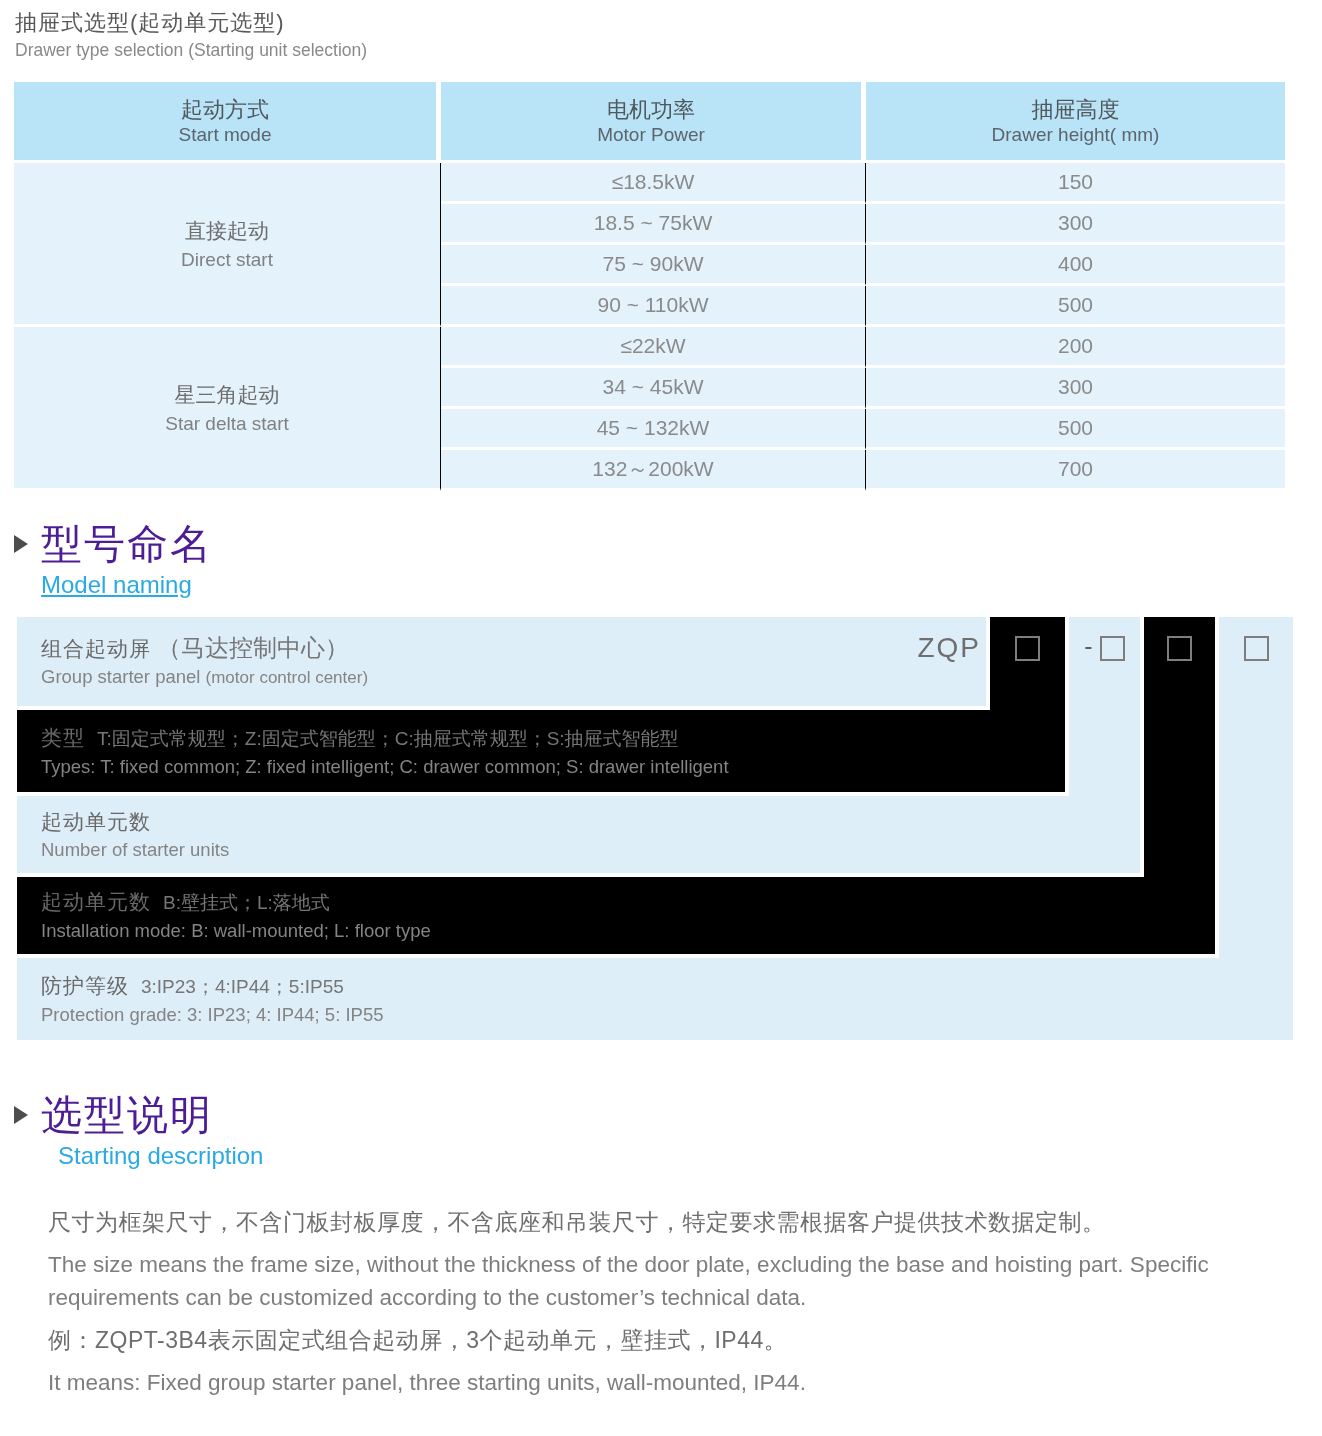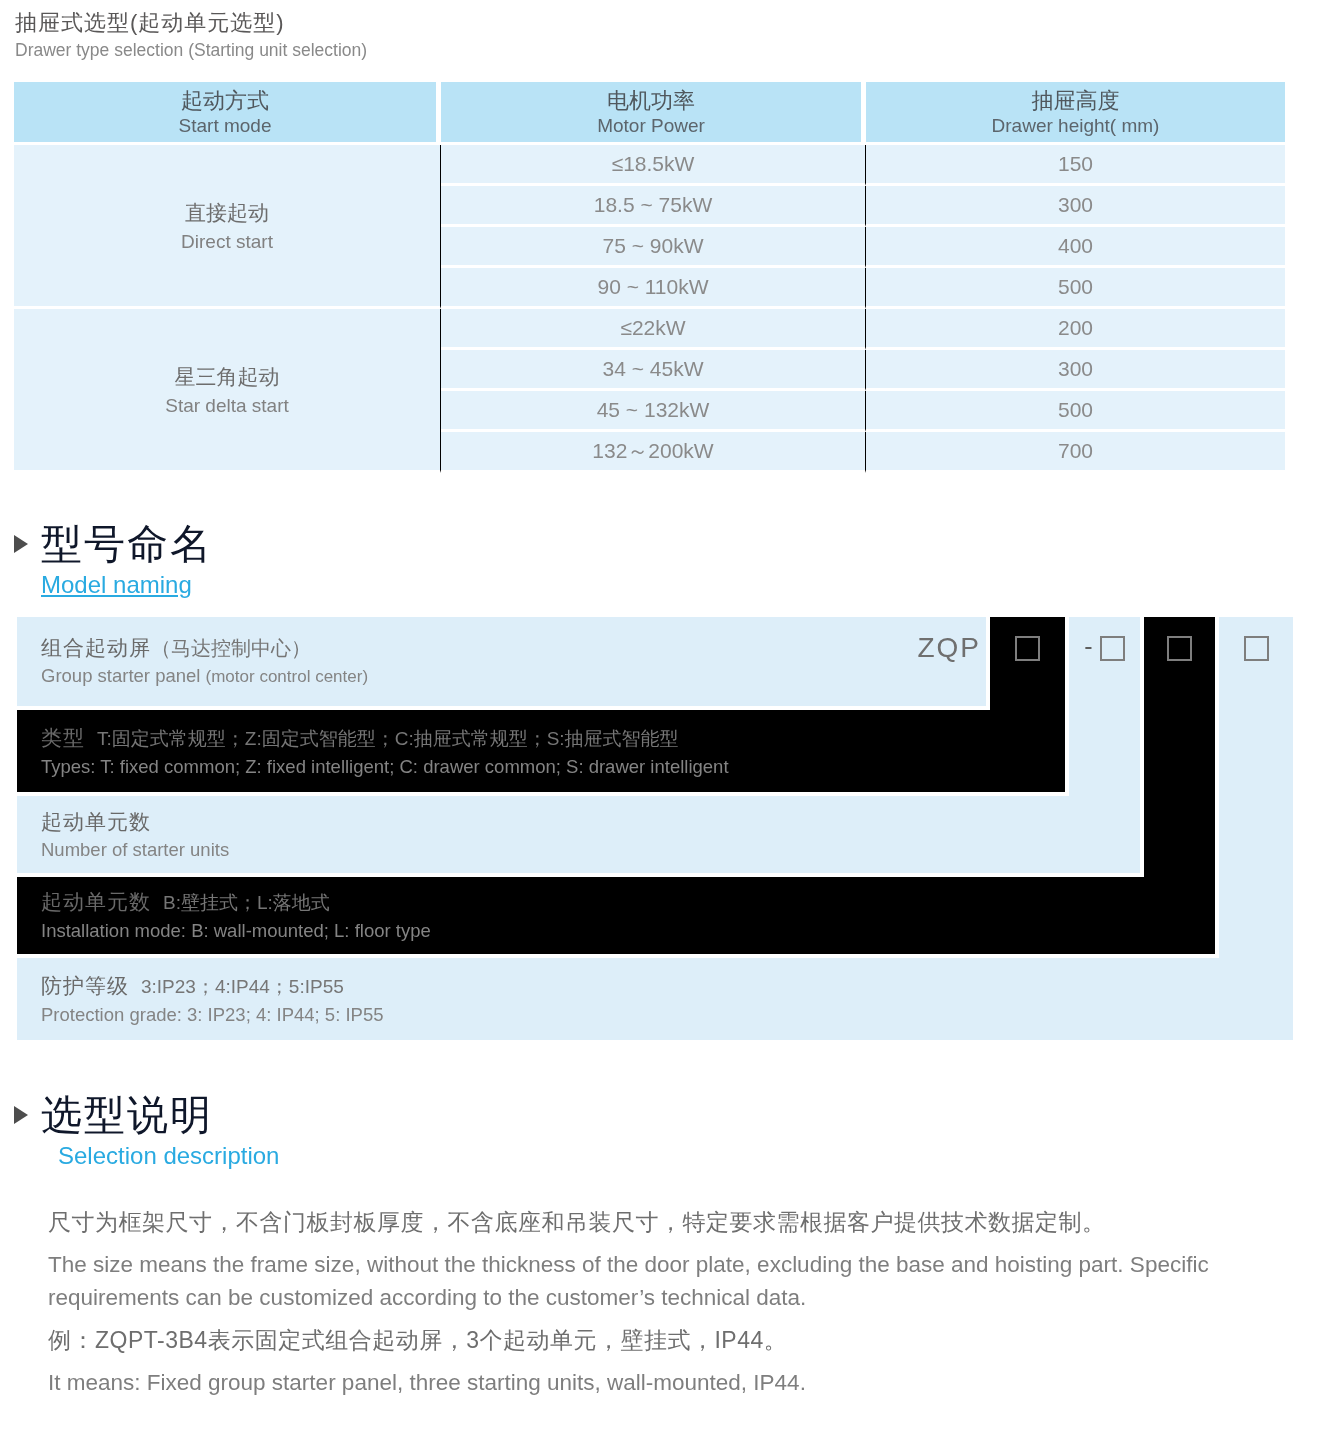--- a/index.html
+++ b/index.html
@@ -8,36 +8,36 @@
 
   
   .doc-title-zh{position:absolute;left:15px;top:8px;font-size:22px;color:#595757;letter-spacing:1px;}
   .doc-title-en{position:absolute;left:15px;top:40px;font-size:17.5px;color:#898989;}
 
   
   .sel-table-wrap{position:absolute;left:14px;top:82px;width:1271px;}
   table.sel{border-collapse:separate;border-spacing:0;table-layout:fixed;width:1271px;}
   table.sel col.c1{width:427px;} table.sel col.c2{width:425px;} table.sel col.c3{width:419px;}
   table.sel th{background:#b9e3f6;height:54px;font-weight:normal;vertical-align:middle;
-    border-bottom:3px solid #fff;border-right:5px solid #fff;padding:3px;}
+    border-bottom:3px solid #fff;border-right:5px solid #fff;padding:12px;}
   table.sel th:last-child{border-right:none;}
   table.sel th .h-zh{display:block;font-size:22px;color:#50585e;line-height:26px;}
   table.sel th .h-en{display:block;font-size:19px;color:#5c656c;line-height:23px;}
   table.sel td{background:#e4f2fb;height:38px;text-align:center;vertical-align:middle;
     border-bottom:3px solid #fff;border-right:1px solid #000000;padding:0;}
   table.sel td:last-child{border-right:none;}
   table.sel td.mode{font-size:21px;color:#6d6d6d;}
   table.sel td.mode .m-en{display:block;font-size:19px;color:#818181;margin-top:4px;}
   table.sel td.val{font-size:21px;color:#8a8a8a;}
 
   
   .section-heading{position:absolute;left:14px;}
   .tri-icon{position:absolute;left:0;top:13px;width:0;height:0;
     border-left:14px solid #4d4d4d;border-top:9px solid transparent;border-bottom:9px solid transparent;}
-  .sh-zh{margin-left:27px;font-size:41px;color:#0f172a;letter-spacing:2px;line-height:44px;}
+  .sh-zh{margin-left:27px;font-size:41px;color:#4c1d95;letter-spacing:2px;line-height:44px;}
   .sh-en{font-size:24px;color:#29aae1;line-height:30px;margin-top:4px;}
 
   
   .diagram{position:absolute;left:17px;top:617px;width:1276px;height:419px;}
   .dbar{position:absolute;left:0;box-sizing:border-box;display:flex;flex-direction:column;
     justify-content:center;padding-left:24px;}
   .dbar .l-zh{font-size:21px;color:#696969;line-height:30px;letter-spacing:1px;}
   .dbar .l-zh .desc{font-size:19px;color:#767676;margin-left:12px;letter-spacing:0;}
   .dbar .l-en{font-size:18.5px;color:#848484;line-height:26px;}
   .dbar .l-en .paren{font-size:17px;}
@@ -138,21 +138,21 @@
   </div>
 
   <div class="section-heading" style="top:522px;">
     <span class="tri-icon"></span>
     <div class="sh-zh">型号命名</div>
     <div class="sh-en" style="margin-left:27px;text-decoration:underline;">Model naming</div>
   </div>
 
   <div class="diagram">
     <div class="dbar bar1 blue">
-      <div class="l-zh"><span>组合起动屏</span><span class="desc" style="margin-left:0;font-size:20px;">（马达控制中心）</span></div>
+      <div class="l-zh"><span>组合起动屏</span><span class="desc" style="margin-left:6px;font-size:24px;">（马达控制中心）</span></div>
       <div class="l-en"><span>Group starter panel</span> <span class="paren">(motor control center)</span></div>
       <div class="zqp">ZQP</div>
     </div>
     <div class="dbar bar2 gray">
       <div class="l-zh"><span>类型</span><span class="desc">T:固定式常规型；Z:固定式智能型；C:抽屉式常规型；S:抽屉式智能型</span></div>
       <div class="l-en">Types: T: fixed common; Z: fixed intelligent; C: drawer common; S: drawer intelligent</div>
     </div>
     <div class="dbar bar3 blue">
       <div class="l-zh">起动单元数</div>
       <div class="l-en">Number of starter units</div>
@@ -177,21 +177,21 @@
       <div class="codebox"></div>
     </div>
     <div class="strip strip4 blue">
       <div class="codebox"></div>
     </div>
   </div>
 
   <div class="section-heading" style="top:1093px;">
     <span class="tri-icon"></span>
     <div class="sh-zh">选型说明</div>
-    <div class="sh-en" style="margin-left:44px;">Selection description</div>
+    <div class="sh-en" style="margin-left:44px;">Starting description</div>
   </div>
 
   <div class="desc-block">
     <p class="p-zh">尺寸为框架尺寸，不含门板封板厚度，不含底座和吊装尺寸，特定要求需根据客户提供技术数据定制。</p>
     <p class="p-en">The size means the frame size, without the thickness of the door plate, excluding the base and hoisting part. Specific requirements can be customized according to the customer’s technical data.</p>
     <p class="p-zh">例：ZQPT-3B4表示固定式组合起动屏，3个起动单元，壁挂式，IP44。</p>
     <p class="p-en">It means: Fixed group starter panel, three starting units, wall-mounted, IP44.</p>
   </div>
 
 </div>

